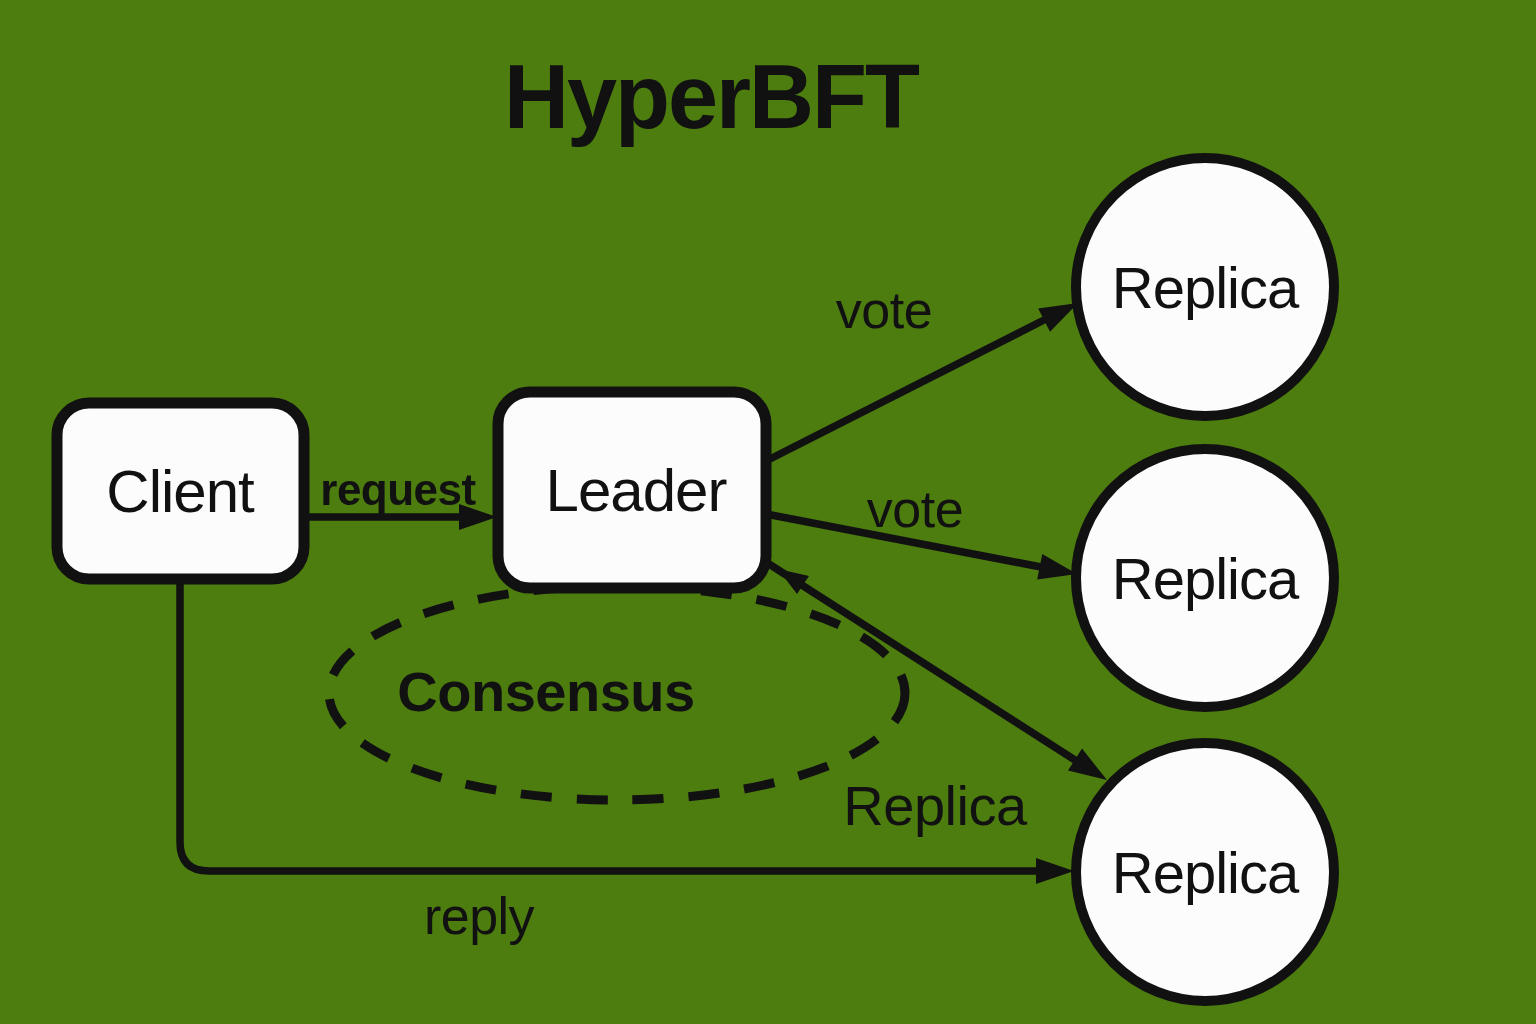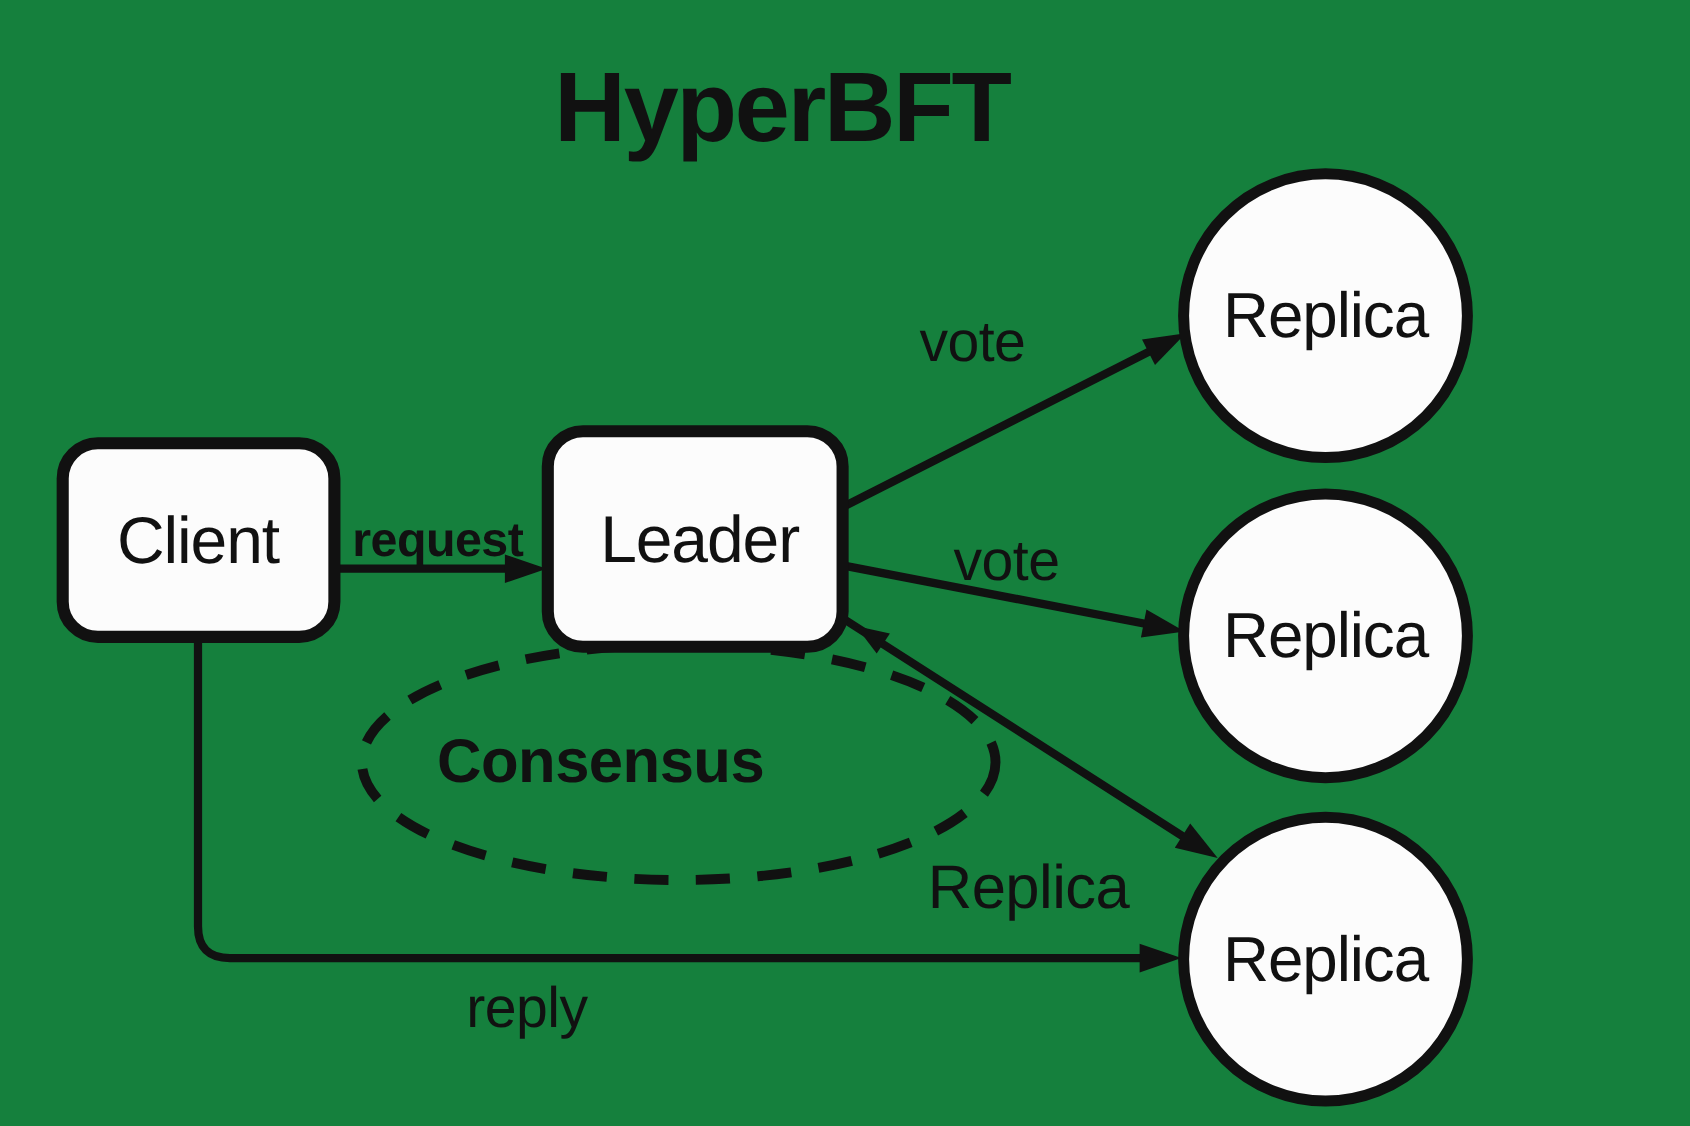--- a/index.html
+++ b/index.html
@@ -4,21 +4,21 @@
 <style>
   html, body {
     margin: 0;
     padding: 0;
     background: #fcfcfc;
   }
   .stage {
     position: relative;
     width: 1536px;
     height: 1024px;
-    background: #15803d;
+    background: #4d7c0f;
     overflow: hidden;
     font-family: "Liberation Sans", sans-serif;
   }
   svg { display: block; }
   .ink-fill   { fill: #111111; stroke: none; }
   .node-box   { stroke: #111111; stroke-width: 11; fill: #fcfcfc; }
   .node-circle{ stroke: #111111; stroke-width: 10; fill: #fcfcfc; }
   .edge-line  { stroke: #111111; stroke-width: 7.5; fill: none; stroke-linecap: round; }
   .dashed-ellipse {
     stroke: #111111; stroke-width: 9; fill: none;

